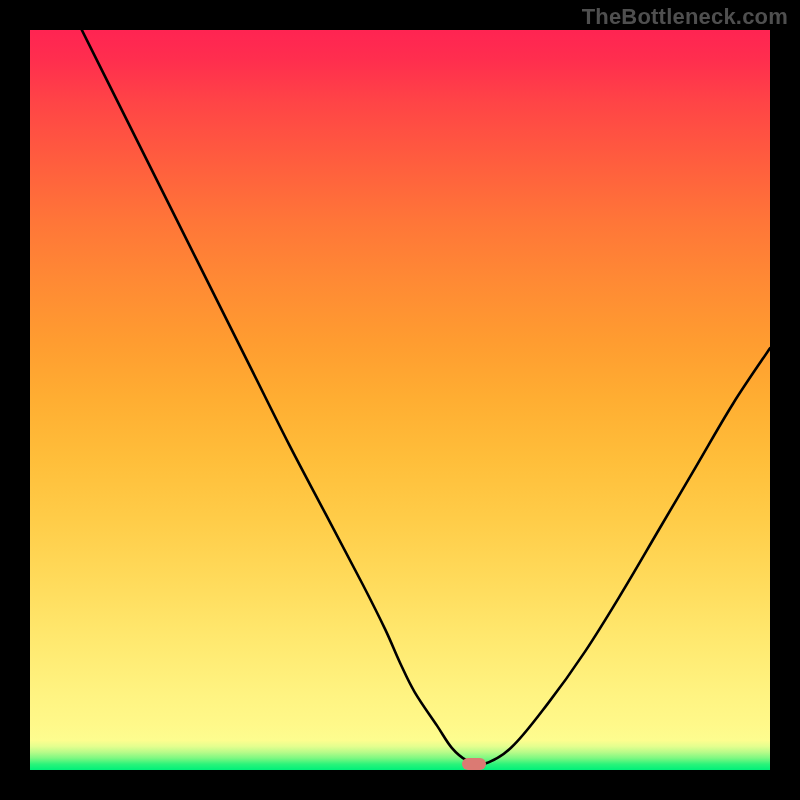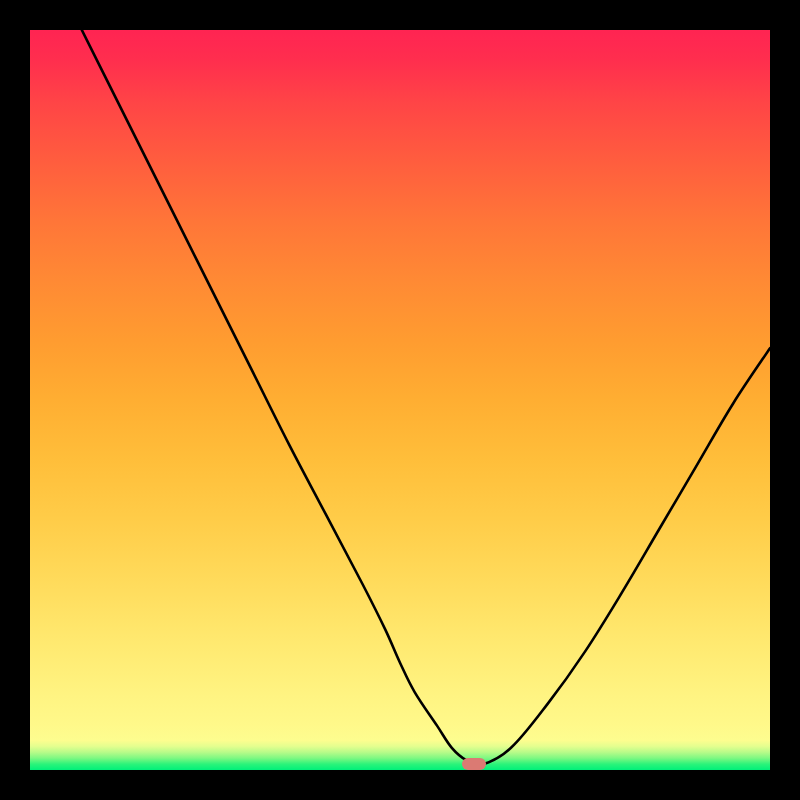--- a/index.html
+++ b/index.html
@@ -71,20 +71,21 @@
     border-radius: 6px;
     background: #db7a73;
     transform: translate(-50%, -50%);
   }
 </style>
 </head>
 <body>
 
 <div class="frame">
 
+  <div class="watermark">TheBottleneck.com</div>
 
   <div class="plot-area">
 
     <svg class="curve" viewBox="0 0 740 740" preserveAspectRatio="none">
       <path fill="none" stroke="#000" stroke-width="2.6" stroke-linecap="round" stroke-linejoin="round" d="M 51.80 0.00 C 55.80 7.99, 63.34 23.09, 74.00 44.40 C 84.66 65.71, 97.68 91.76, 111.00 118.40 C 124.32 145.04, 134.68 165.76, 148.00 192.40 C 161.32 219.04, 171.68 239.76, 185.00 266.40 C 198.32 293.04, 208.68 313.76, 222.00 340.40 C 235.32 367.04, 245.68 388.43, 259.00 414.40 C 272.32 440.37, 282.68 459.39, 296.00 484.70 C 309.32 510.01, 322.34 534.35, 333.00 555.00 C 343.66 575.65, 348.54 585.41, 355.20 599.40 C 361.86 613.39, 364.67 621.38, 370.00 632.70 C 375.33 644.02, 378.14 650.98, 384.80 662.30 C 391.46 673.62, 400.34 685.61, 407.00 695.60 C 413.66 705.59, 416.47 711.54, 421.80 717.80 C 427.13 724.06, 431.27 727.32, 436.60 730.38 C 441.93 733.44, 443.41 737.08, 451.40 734.82 C 459.39 732.56, 469.01 728.86, 481.00 717.80 C 492.99 706.74, 504.68 690.72, 518.00 673.40 C 531.32 656.08, 541.68 641.58, 555.00 621.60 C 568.32 601.62, 578.68 584.38, 592.00 562.40 C 605.32 540.42, 615.68 522.14, 629.00 499.50 C 642.32 476.86, 652.68 459.24, 666.00 436.60 C 679.32 413.96, 689.68 395.01, 703.00 373.70 C 716.32 352.39, 733.34 328.19, 740.00 318.20"></path>
     </svg>
 
     <div class="marker" style="left: 444px; top: 734.08px; background: rgb(219, 122, 115);"></div>
 
   </div>

